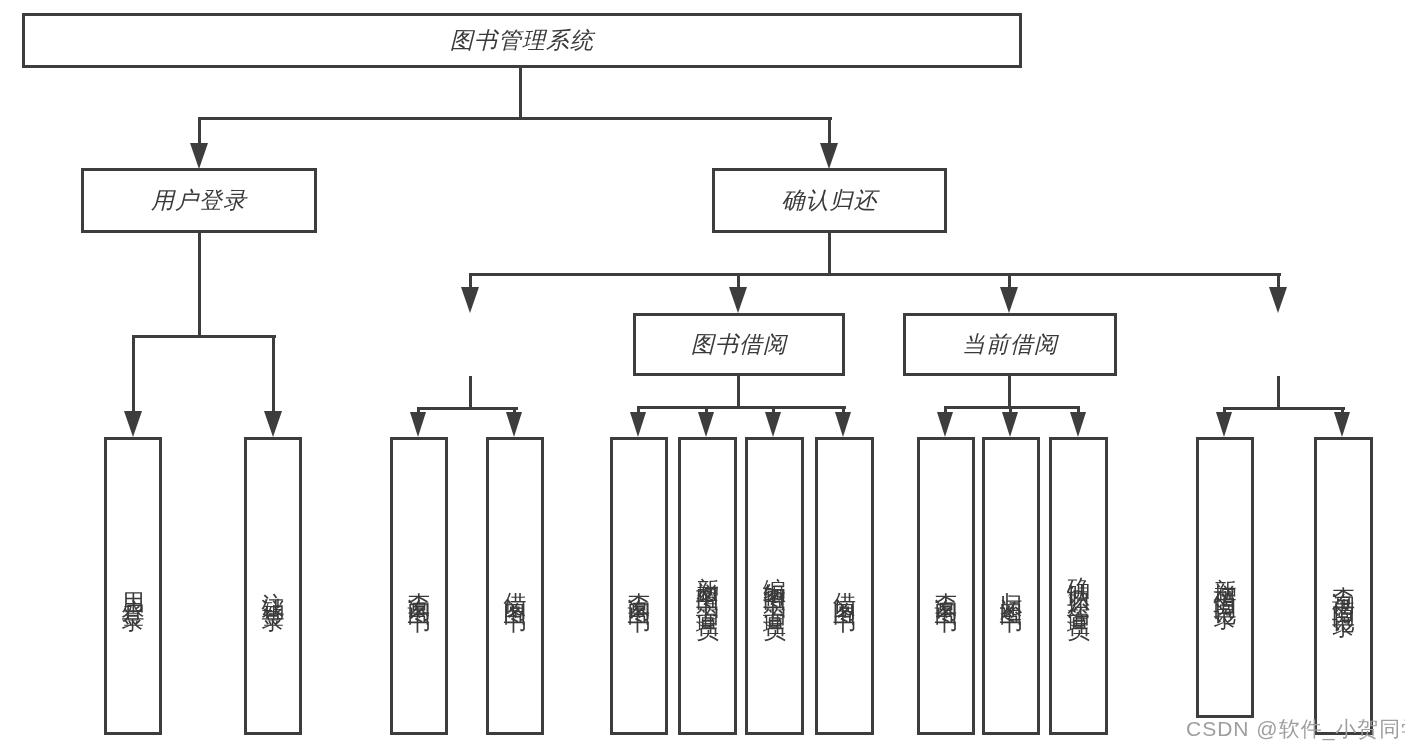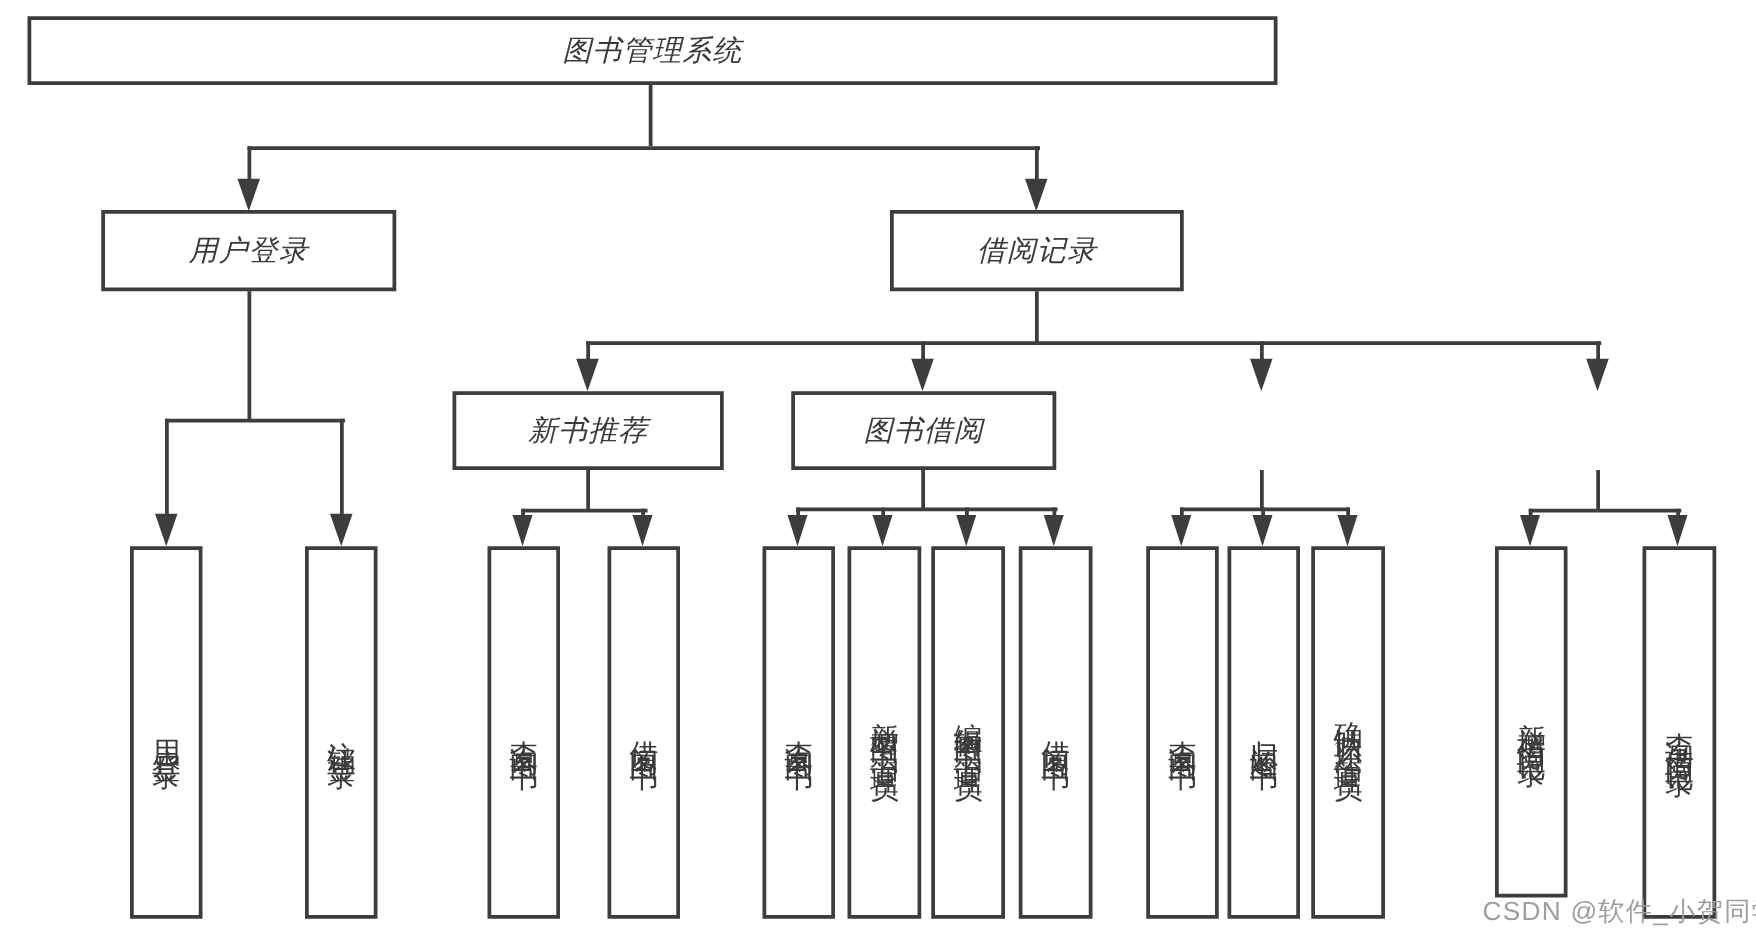--- a/index.html
+++ b/index.html
@@ -30,46 +30,46 @@
   <div class="line" style="left:198px;top:117px;width:634px;height:3px;"></div>
   <div class="line" style="left:198px;top:117px;width:3px;height:28px;"></div>
   <div class="ahead" style="left:190px;top:143px;"></div>
   <div class="line" style="left:828px;top:117px;width:3px;height:28px;"></div>
   <div class="ahead" style="left:820px;top:143px;"></div>
 
   <div class="box hbox" style="left:81px;top:168px;width:236px;height:65px;">
     <span>用户登录</span>
   </div>
   <div class="box hbox" style="left:712px;top:168px;width:235px;height:65px;">
-    <span>借阅记录</span>
+    <span>确认归还</span>
   </div>
 
   <div class="line" style="left:198px;top:233px;width:3px;height:103px;"></div>
   <div class="line" style="left:132px;top:335px;width:144px;height:3px;"></div>
   <div class="line" style="left:132px;top:335px;width:3px;height:78px;"></div>
   <div class="ahead" style="left:124px;top:411px;"></div>
   <div class="line" style="left:272px;top:335px;width:3px;height:78px;"></div>
   <div class="ahead" style="left:264px;top:411px;"></div>
 
   <div class="line" style="left:828px;top:233px;width:3px;height:41px;"></div>
   <div class="line" style="left:469px;top:273px;width:812px;height:3px;"></div>
   <div class="line" style="left:469px;top:273px;width:3px;height:16px;"></div>
   <div class="ahead" style="left:461px;top:287px;"></div>
   <div class="line" style="left:737px;top:273px;width:3px;height:16px;"></div>
   <div class="ahead" style="left:729px;top:287px;"></div>
   <div class="line" style="left:1008px;top:273px;width:3px;height:16px;"></div>
   <div class="ahead" style="left:1000px;top:287px;"></div>
   <div class="line" style="left:1277px;top:273px;width:3px;height:16px;"></div>
   <div class="ahead" style="left:1269px;top:287px;"></div>
 
-  <div class="box hbox" style="left:362px;top:313px;width:217px;height:63px;">
-    <span>新书推荐</span>
-  </div>
   <div class="box hbox" style="left:633px;top:313px;width:212px;height:63px;">
     <span>图书借阅</span>
+  </div>
+  <div class="box hbox" style="left:903px;top:313px;width:214px;height:63px;">
+    <span>当前借阅</span>
   </div>
 
   <div class="line" style="left:469px;top:376px;width:3px;height:32px;"></div>
   <div class="line" style="left:417px;top:407px;width:101px;height:3px;"></div>
   <div class="line" style="left:417px;top:407px;width:3px;height:6px;"></div>
   <div class="ahead sm" style="left:410px;top:412px;"></div>
   <div class="line" style="left:513px;top:407px;width:3px;height:6px;"></div>
   <div class="ahead sm" style="left:506px;top:412px;"></div>
 
   <div class="line" style="left:737px;top:376px;width:3px;height:31px;"></div>

